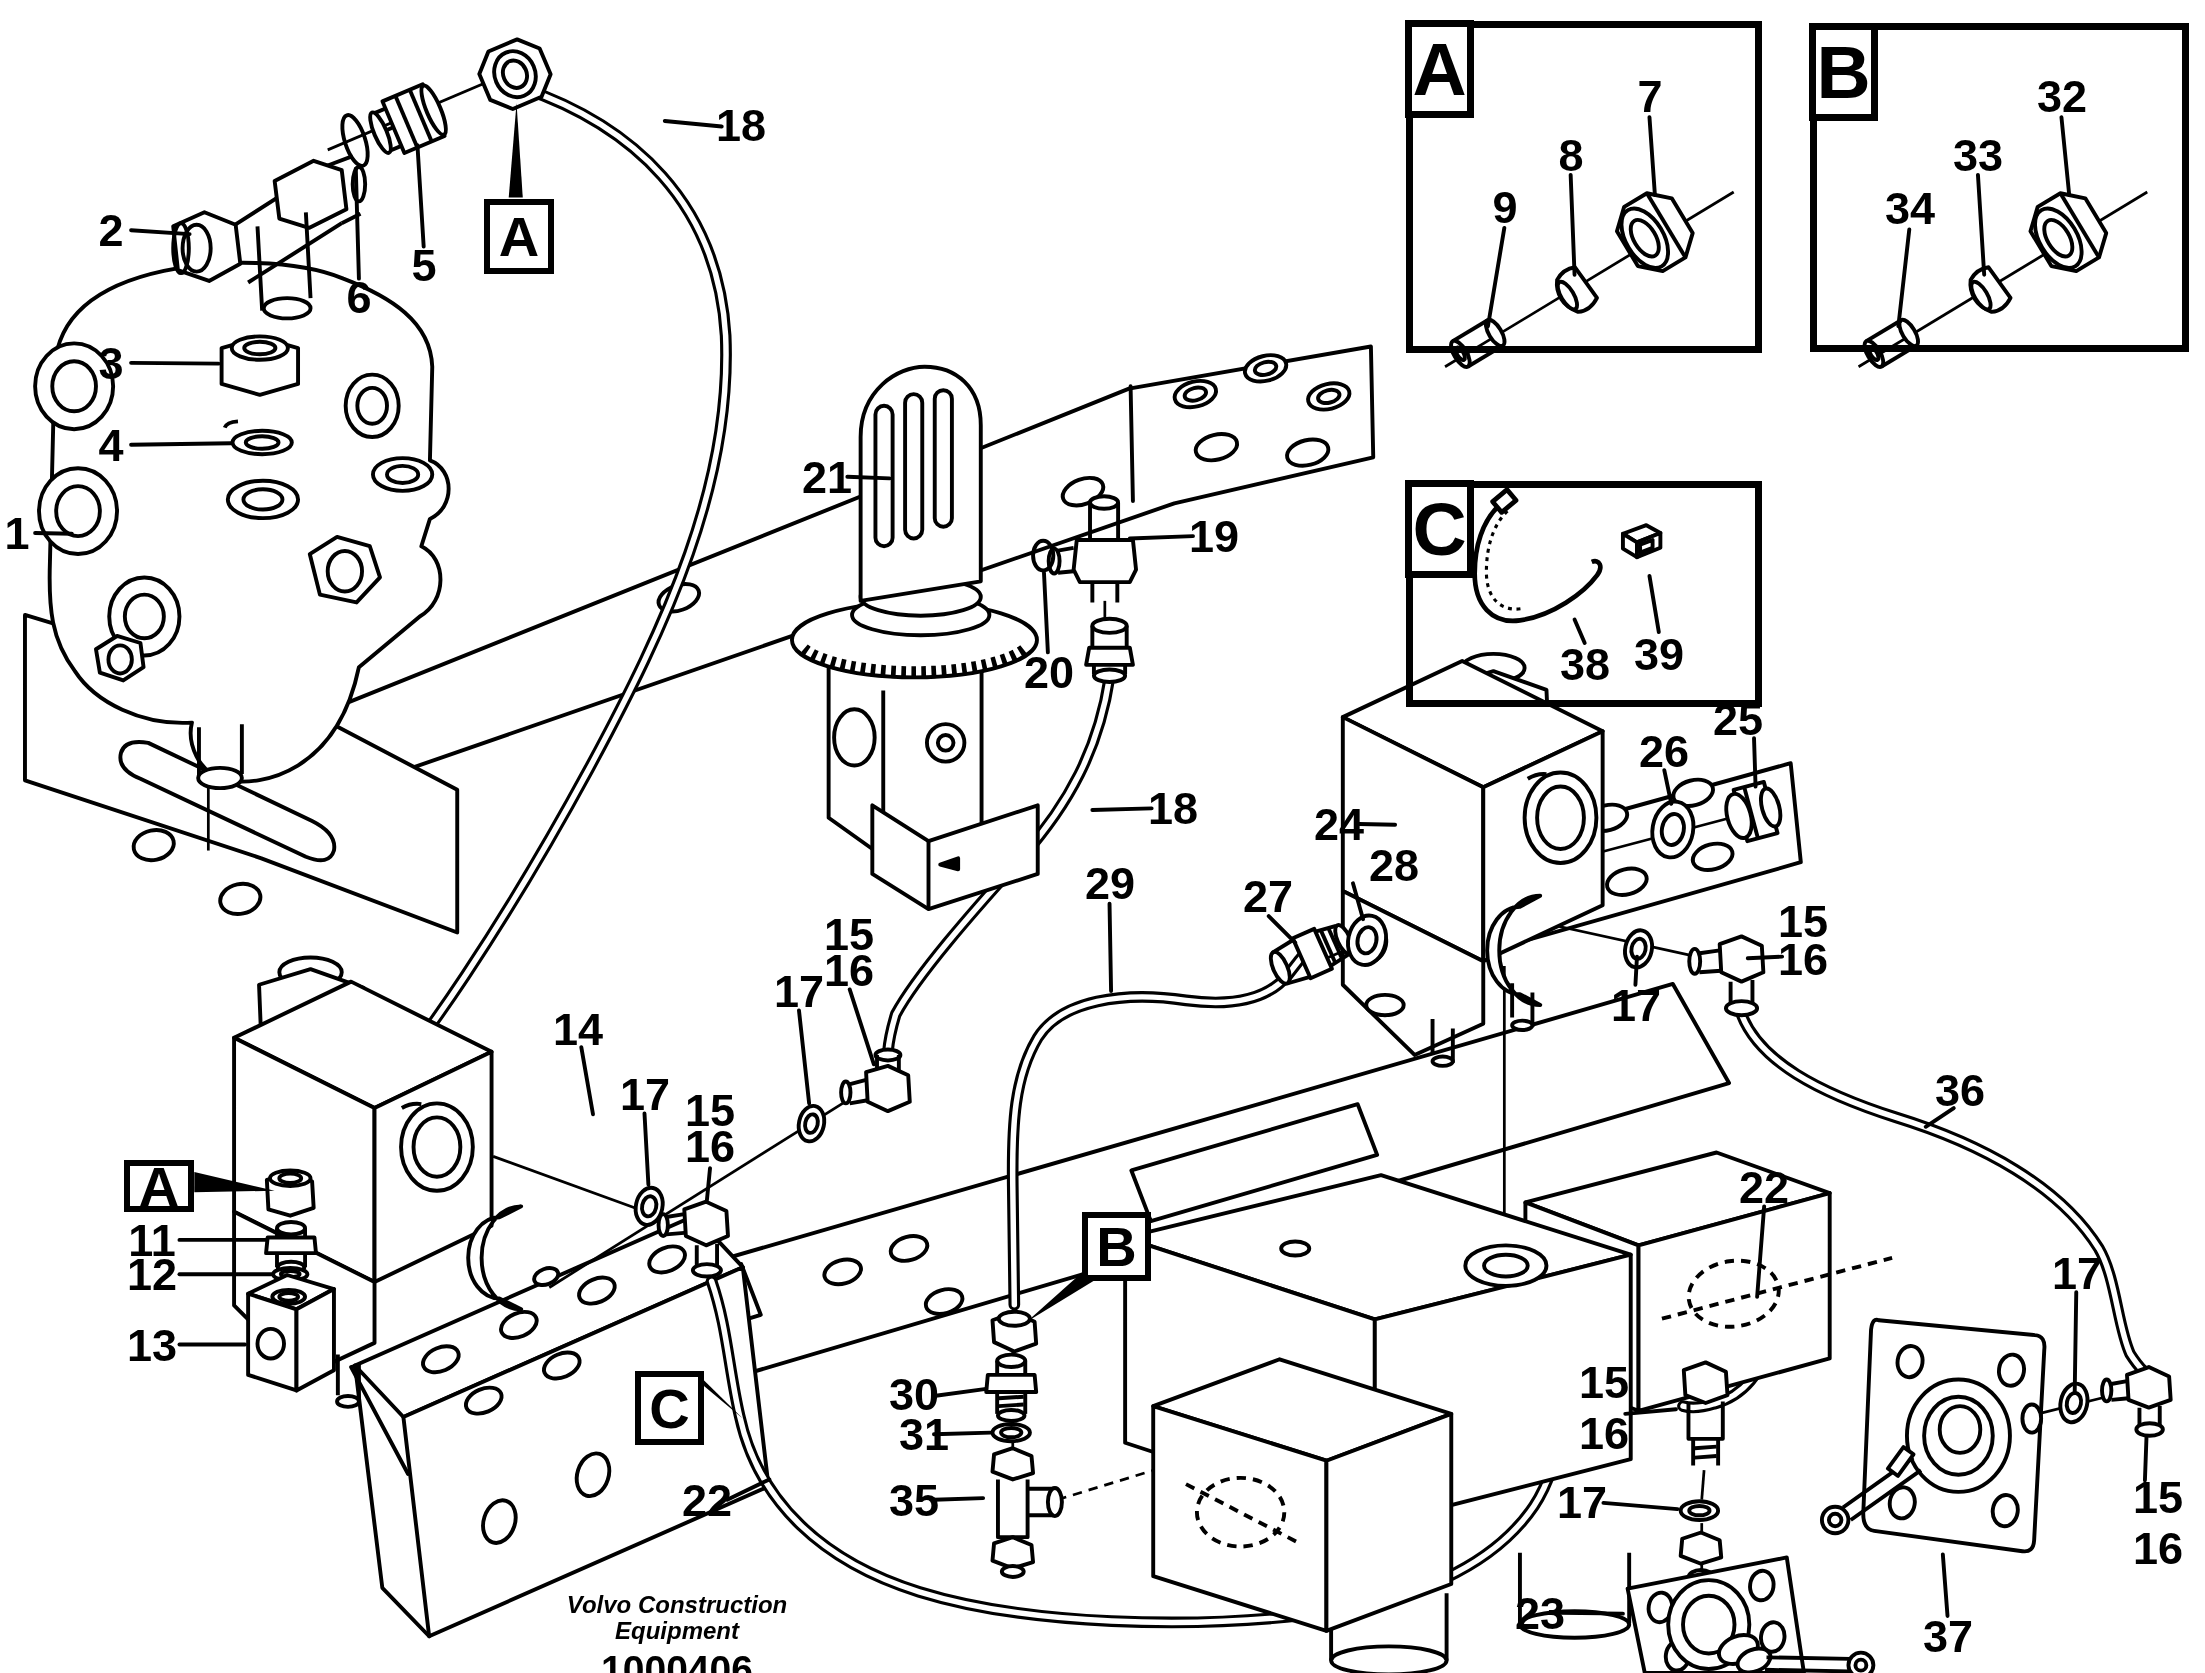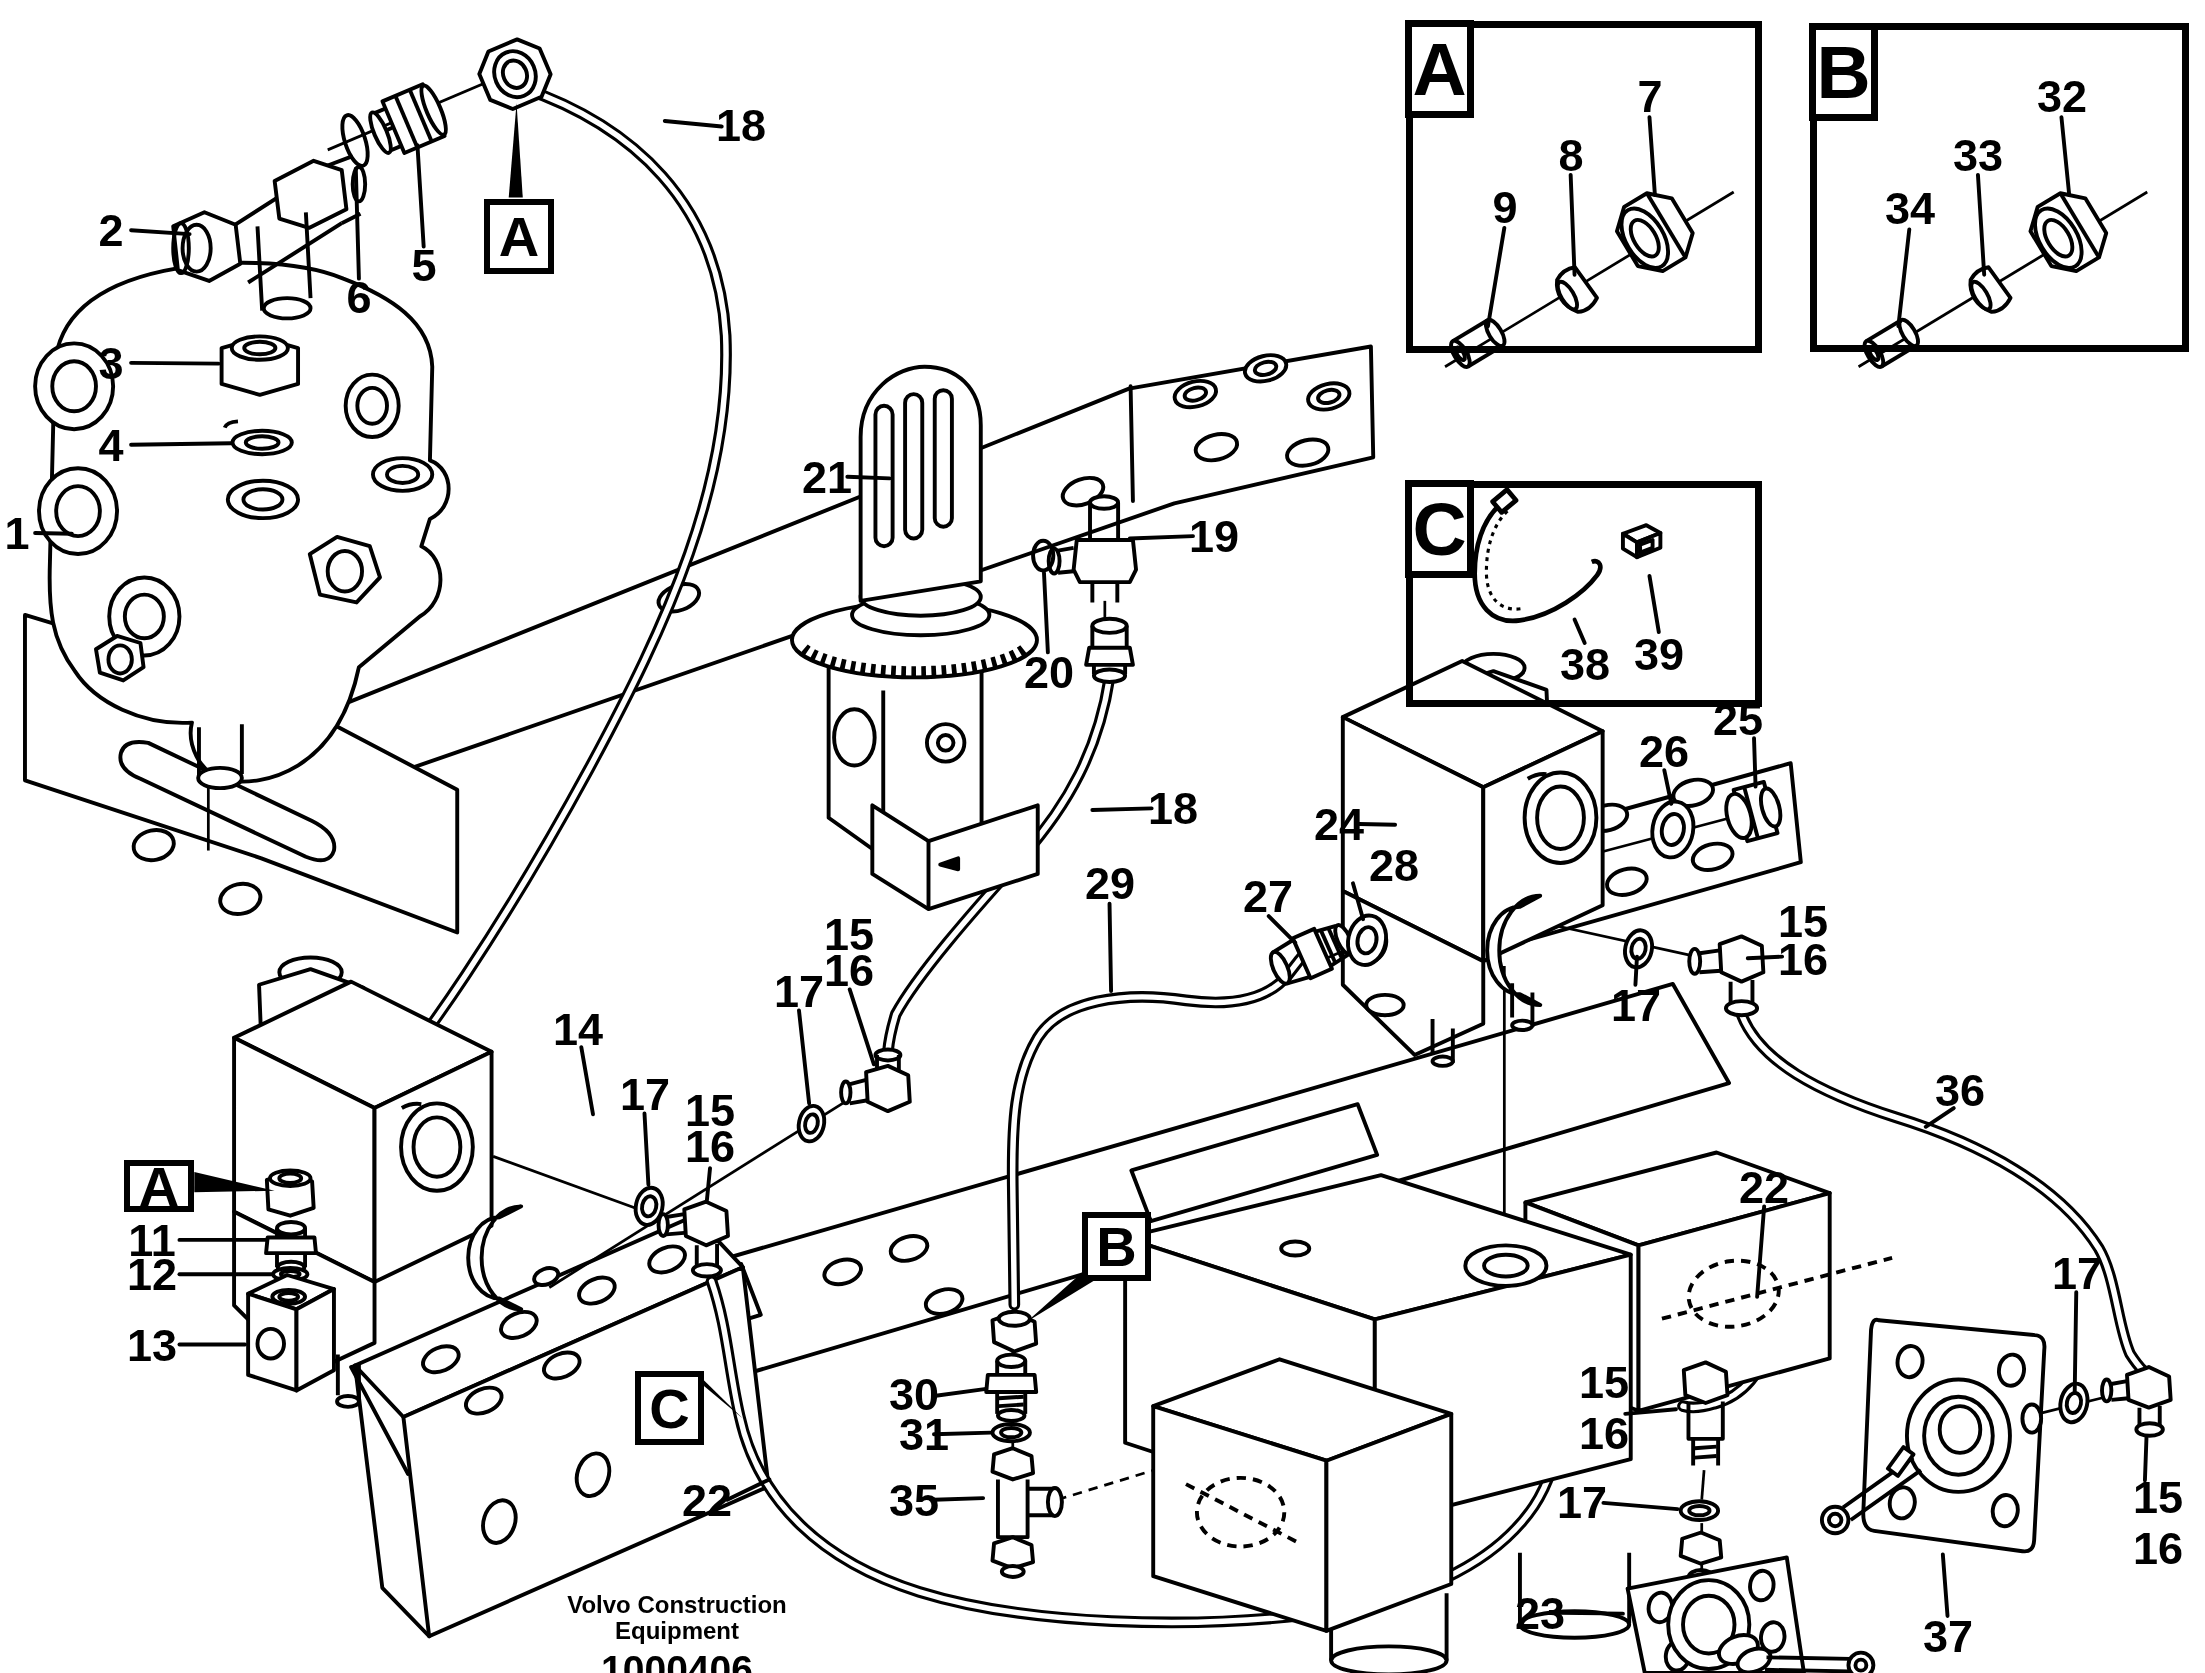--- a/index.html
+++ b/index.html
@@ -8,21 +8,21 @@
   .stage svg{position:absolute;left:0;top:0;}
   .callout{position:absolute;transform:translate(-50%,-50%);font-weight:bold;font-size:45px;
            color:#000;white-space:nowrap;line-height:1;}
   .refbox{position:absolute;border:6.2px solid #000;background:#fff;display:flex;
           align-items:center;justify-content:center;font-weight:bold;font-size:56px;color:#000;box-sizing:border-box;}
   .inset-panel{position:absolute;border:7.8px solid #000;background:transparent;box-sizing:border-box;}
   .inset-tab{position:absolute;left:-7.8px;top:-7.8px;width:69px;height:98px;border:7.8px solid #000;
              background:#fff;display:flex;align-items:center;justify-content:center;
              font-weight:bold;font-size:75px;color:#000;box-sizing:border-box;}
   .footer{position:absolute;left:521px;top:1592px;width:312px;text-align:center;color:#000;}
-  .footer .brand{font-weight:bold;font-size:24px;line-height:26px;}
+  .footer .brand{font-weight:bold;font-size:24px;line-height:26px;font-style:italic;}
   .footer .fignum{font-weight:bold;font-size:39px;margin-top:6.2px;line-height:39px;}
 </style>
 </head>
 <body>
 
 <div class="stage" style="background: rgb(255, 255, 255);">
 
 <svg width="2205" height="1673" viewBox="0 0 2826 2144">
 
   <g stroke="#000" stroke-width="5" fill="#fff" stroke-linecap="round" stroke-linejoin="round">

